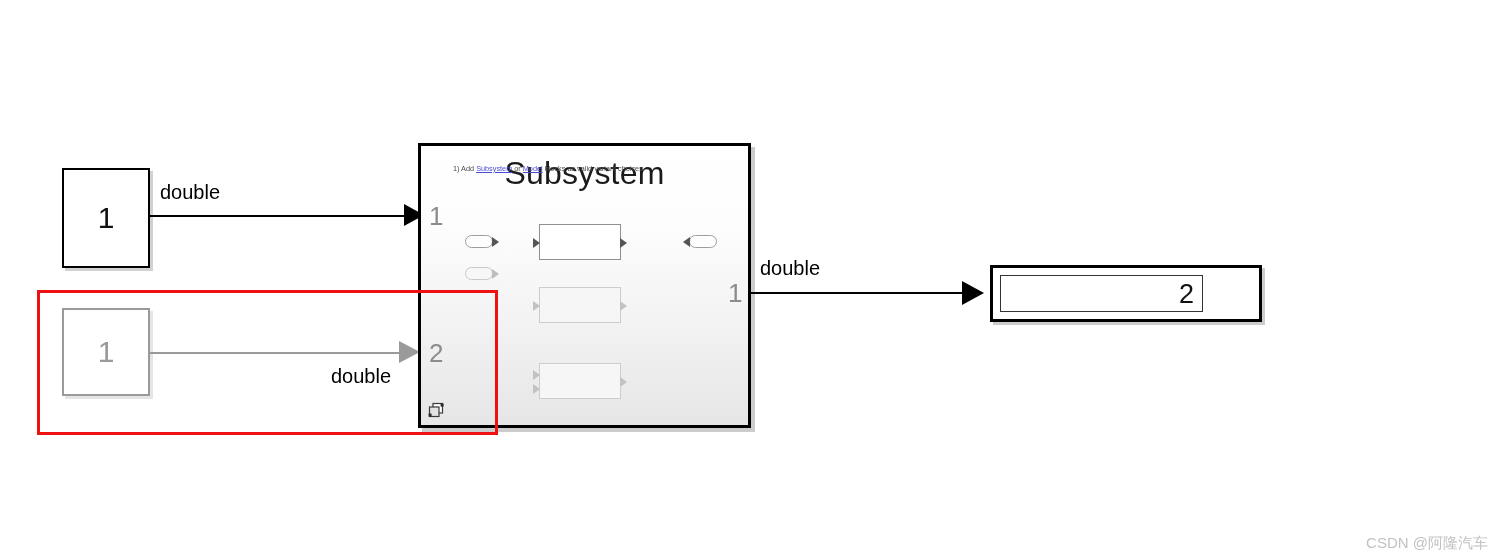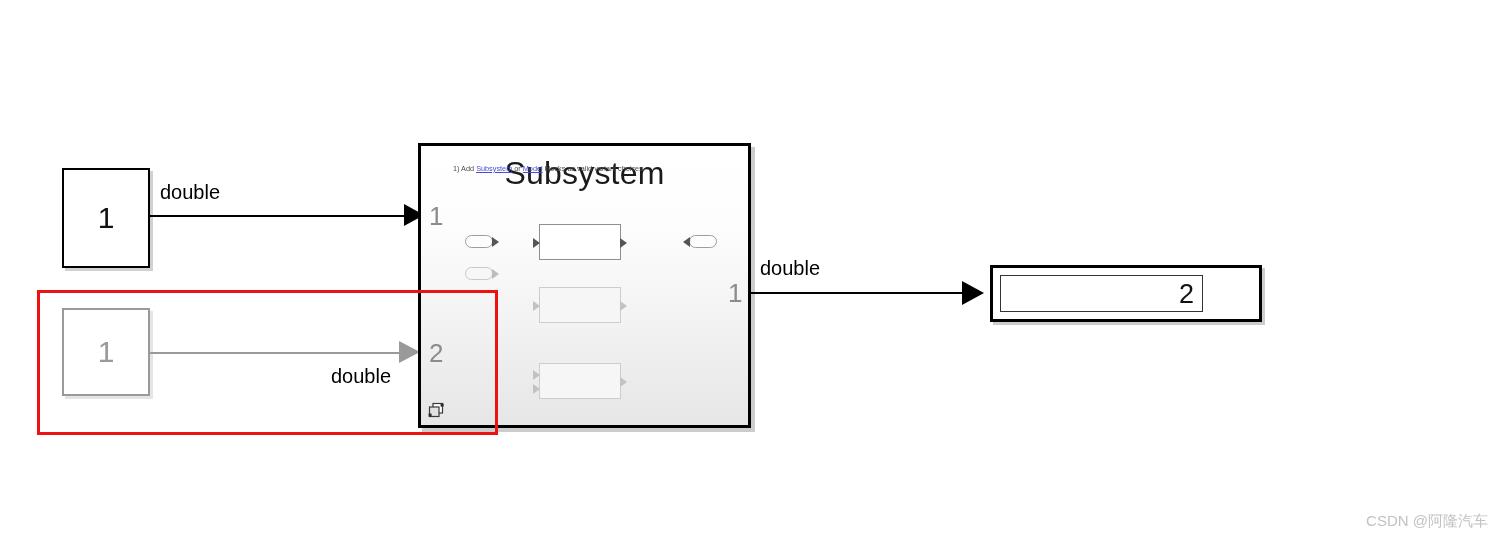--- a/index.html
+++ b/index.html
@@ -138,21 +138,21 @@
     position:absolute;left:7px;top:7px;right:56px;bottom:7px;
     border:1.5px solid #333;box-sizing:border-box;background:#fff;
   }
   #display .val{
     position:absolute;right:8px;top:50%;transform:translateY(-50%);
     font-size:27px;color:#111;line-height:1;
   }
 
   
   #watermark{
-    position:absolute;right:14px;bottom:22px;
+    position:absolute;right:14px;bottom:0;
     font-size:15px;color:#c2c2c2;white-space:nowrap;
   }
 </style>
 </head>
 <body>
 
 <div id="canvas">
 
   <div class="blk" id="in1">
     <div class="val">1</div>

